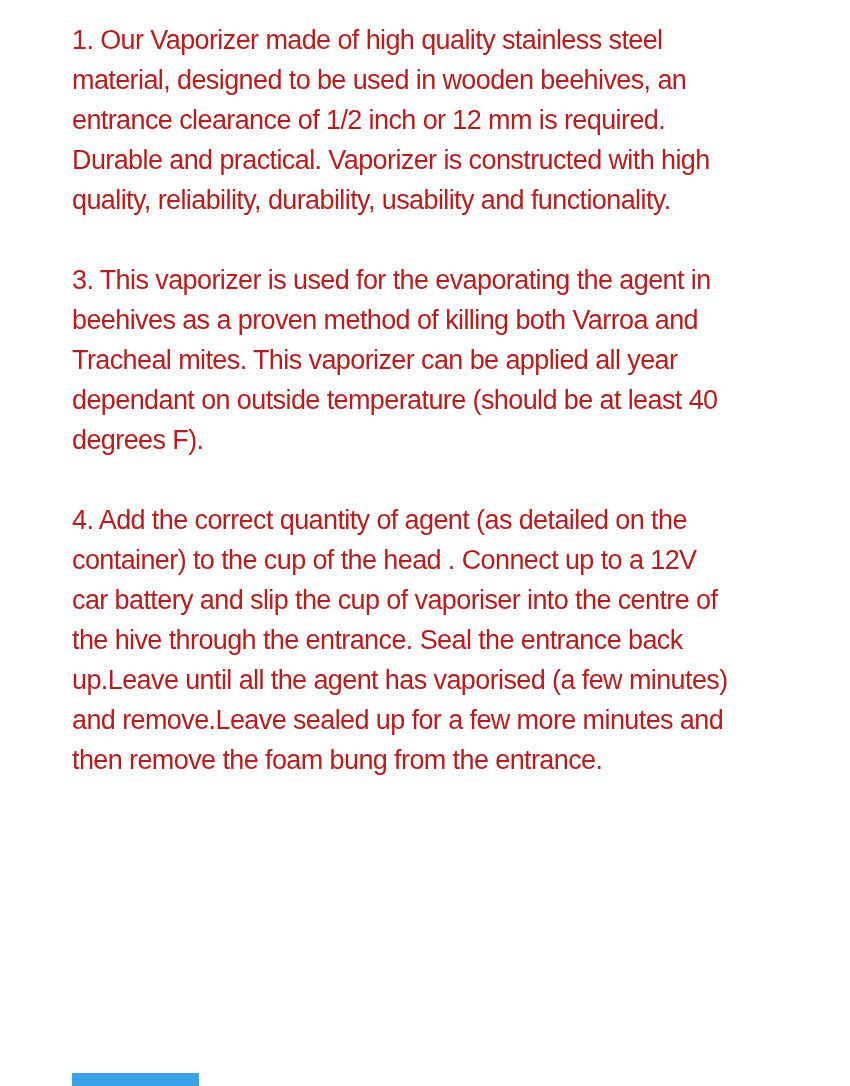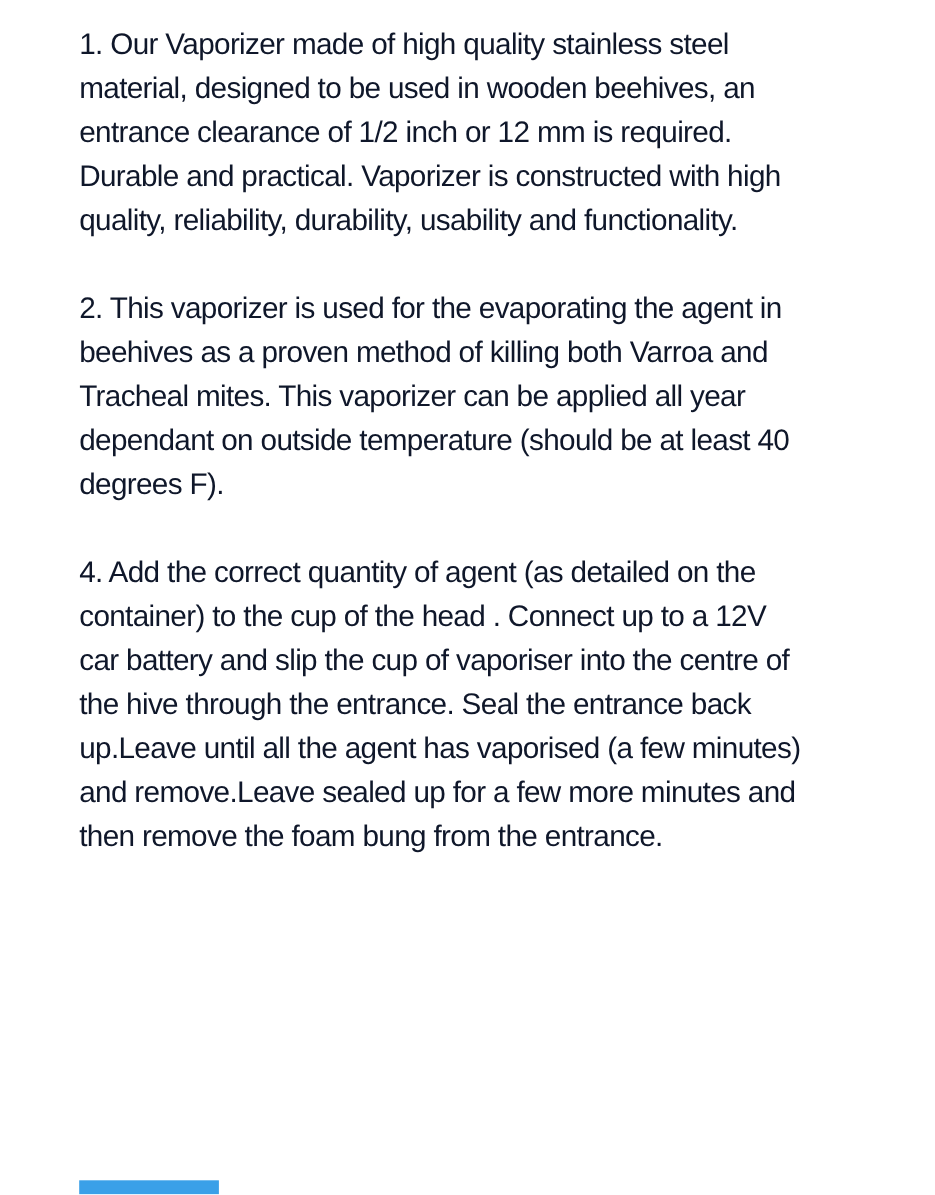--- a/index.html
+++ b/index.html
@@ -31,27 +31,27 @@
     left: 72px;
     bottom: 0;
     width: 127px;
     height: 13px;
     background: #3aa0e8;
   }
 </style>
 </head>
 <body>
 
-<div class="page" style="color: #0f172a; background: rgb(255, 255, 255);">
+<div class="page" style="color: #b91c1c; background: rgb(255, 255, 255);">
   <p class="para">1. Our Vaporizer made of high quality stainless steel
 material, designed to be used in wooden beehives, an
 entrance clearance of 1/2 inch or 12 mm is required.
 Durable and practical. Vaporizer is constructed with high
 quality, reliability, durability, usability and functionality.</p>
-  <p class="para">2. This vaporizer is used for the evaporating the agent in
+  <p class="para">3. This vaporizer is used for the evaporating the agent in
 beehives as a proven method of killing both Varroa and
 Tracheal mites. This vaporizer can be applied all year
 dependant on outside temperature (should be at least 40
 degrees F).</p>
   <p class="para">4. Add the correct quantity of agent (as detailed on the
 container) to the cup of the head . Connect up to a 12V
 car battery and slip the cup of vaporiser into the centre of
 the hive through the entrance. Seal the entrance back
 up.Leave until all the agent has vaporised (a few minutes)
 and remove.Leave sealed up for a few more minutes and

